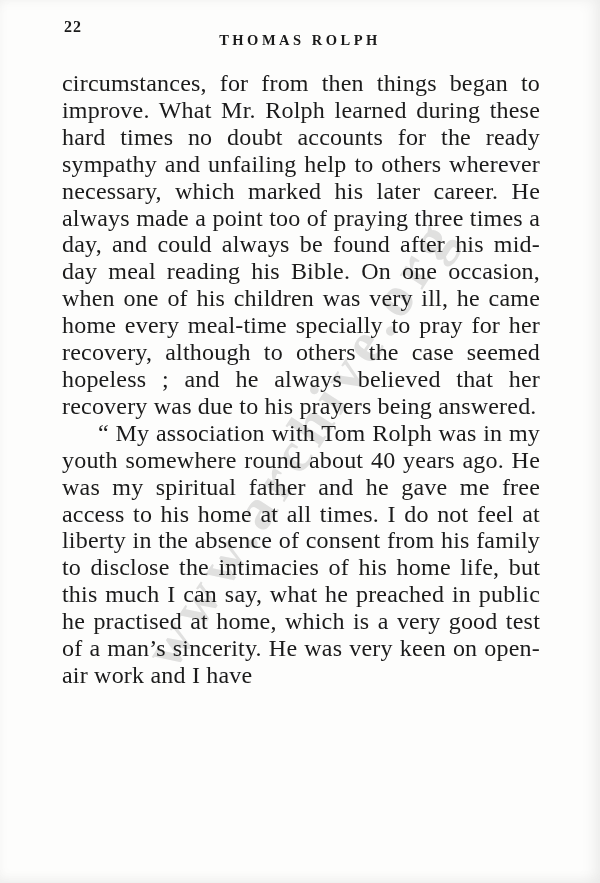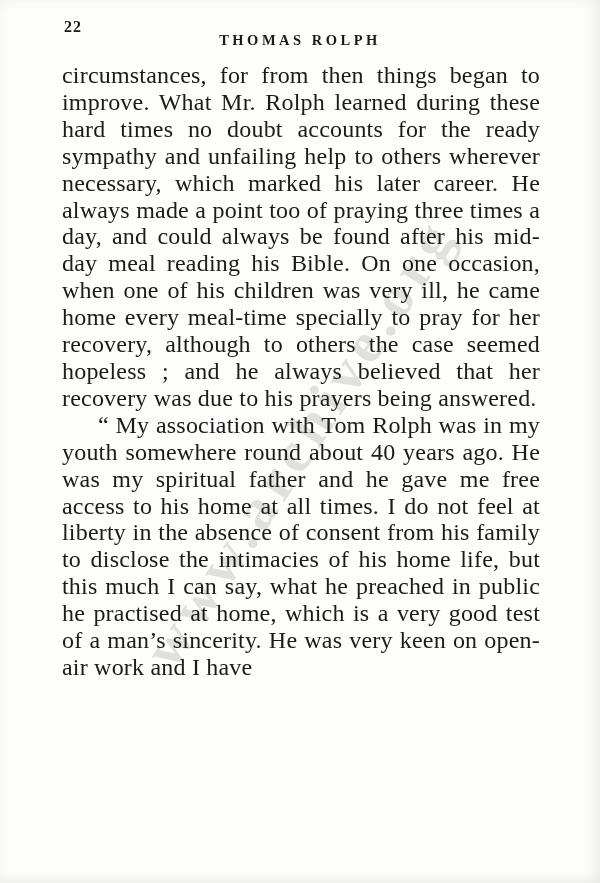--- a/index.html
+++ b/index.html
@@ -27,21 +27,21 @@
     font-weight: bold;
     letter-spacing: 7px;
     color: rgba(175, 175, 175, 0.38);
     white-space: nowrap;
     pointer-events: none;
     z-index: 1;
     font-family: "Liberation Serif", serif;
   }
   .header {
     position: relative;
-    padding-top: 20px;
+    padding-top: 28px;
     height: 22px;
     z-index: 2;
   }
   .page-number {
     position: absolute;
     left: 64px;
     top: 18px;
     font-size: 16px;
     font-weight: 700;
     letter-spacing: 1px;

